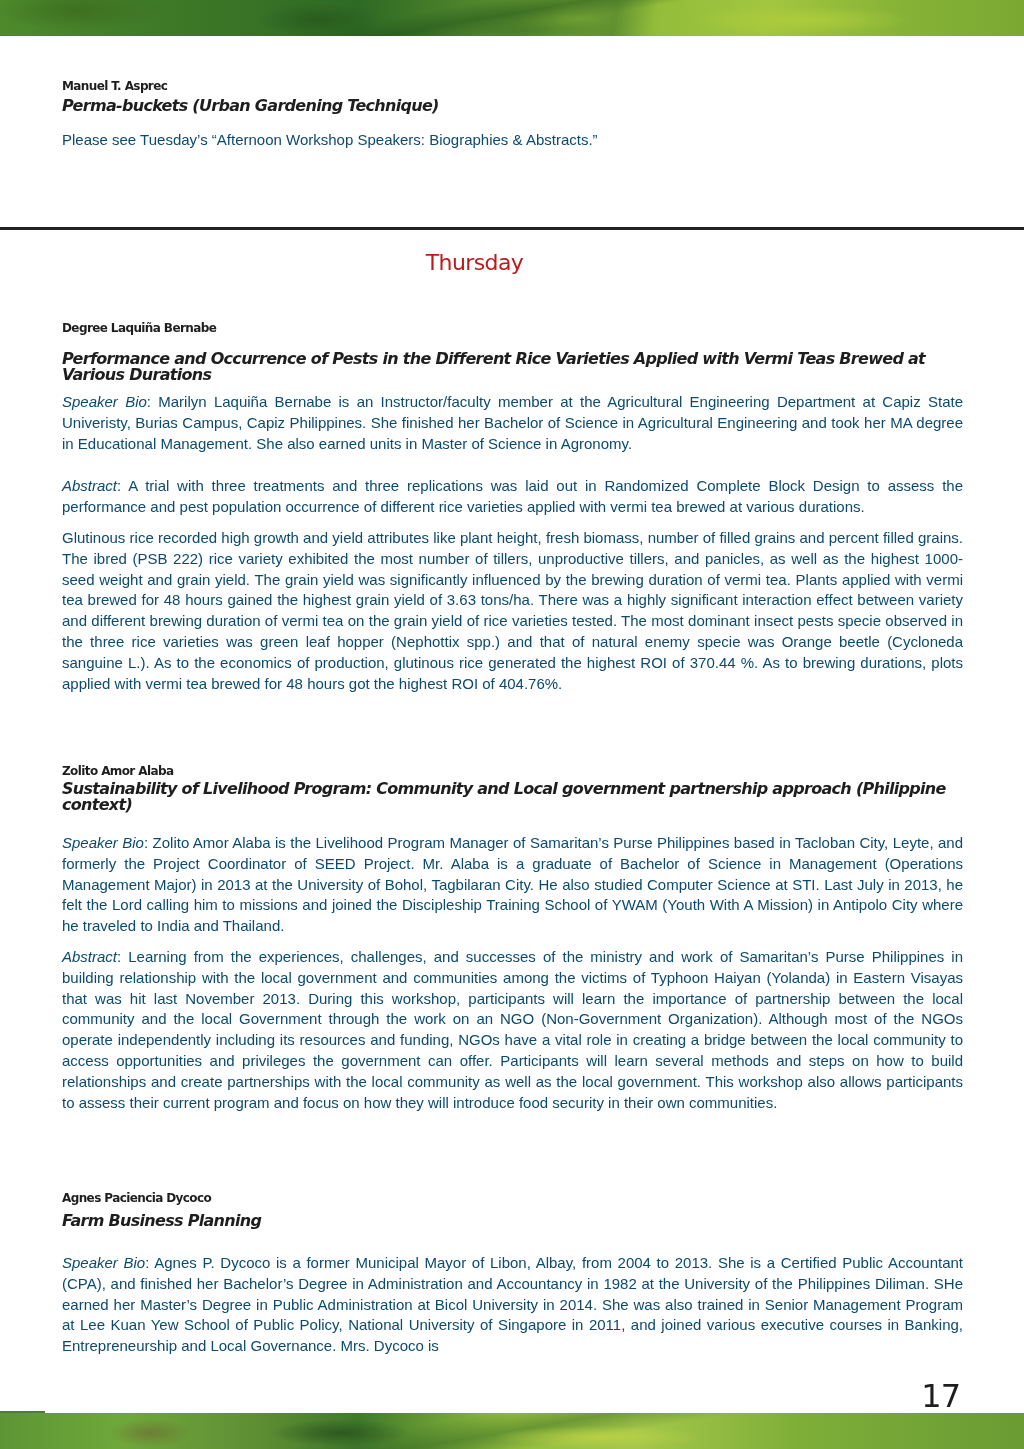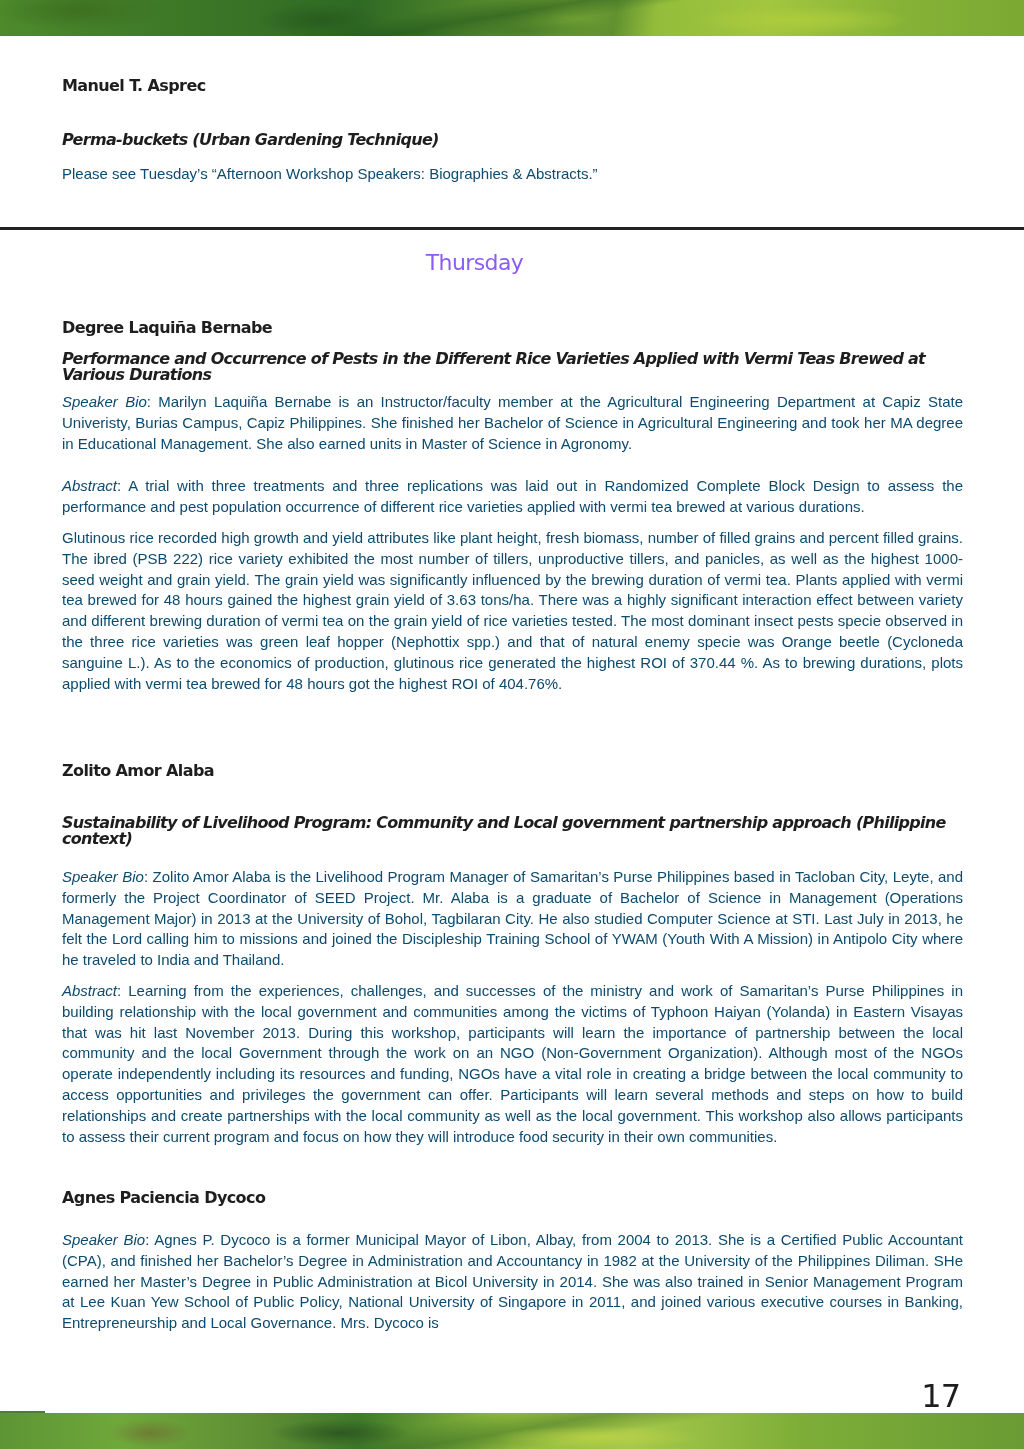--- a/index.html
+++ b/index.html
@@ -19,28 +19,28 @@
     background:
       radial-gradient(ellipse 60px 20px at 150px 20px, rgba(110,110,50,0.7), transparent 70%),
       radial-gradient(ellipse 100px 20px at 340px 20px, rgba(40,80,30,0.8), transparent 70%),
       radial-gradient(ellipse 150px 16px at 600px 24px, rgba(190,210,70,0.8), transparent 70%),
       linear-gradient(170deg, rgba(0,0,0,0) 40%, rgba(50,100,35,0.45) 50%, rgba(0,0,0,0) 60%),
       linear-gradient(90deg, #5d9535 0%, #6fa83a 12%, #5f8e34 25%, #3f7a2a 35%, #95bf3e 50%, #a5c84a 62%, #7eae38 78%, #6a9b34 100%);
   }
   .banner-bottom-notch { position: absolute; left: 0; top: 1411px; width: 45px; height: 3px; background: #4f7f2e; }
 
   .text-block { position: absolute; left: 62px; width: 901px; }
-  .name { font-family: "DejaVu Sans", sans-serif; font-weight: bold; font-size: 16px; letter-spacing: -0.6px; color: #1e1e1e; line-height: 20px; }
-  .title { font-family: "DejaVu Sans", sans-serif; font-weight: bold; font-style: italic; font-size: 16px; letter-spacing: -0.7px; color: #1e1e1e; line-height: 16px; margin-top: 34px; }
+  .name { font-family: "DejaVu Sans", sans-serif; font-weight: bold; font-size: 12px; letter-spacing: -0.6px; color: #1e1e1e; line-height: 20px; }
+  .title { font-family: "DejaVu Sans", sans-serif; font-weight: bold; font-style: italic; font-size: 16px; letter-spacing: -0.7px; color: #1e1e1e; line-height: 16px; }
   .title-single { line-height: 20px; }
   .para { font-family: "Liberation Sans", sans-serif; font-size: 15px; line-height: 20.8px; color: #0c4a6e; text-align: justify; margin: 0; }
   .para em { font-style: italic; }
   .separator { position: absolute; left: 0; top: 227px; width: 1024px; height: 3px; background: #222222; }
   .day-heading { position: absolute; left: 0; width: 895px; top: 250px; text-align: center;
-    font-family: "DejaVu Sans", sans-serif; font-size: 22px; font-weight: normal; color: #8b5cf6; letter-spacing: -0.6px;
+    font-family: "DejaVu Sans", sans-serif; font-size: 22px; font-weight: normal; color: #b91c1c; letter-spacing: -0.6px;
     padding-left: 54px; box-sizing: border-box; }
   .page-number { position: absolute; right: 64px; top: 1377px; font-family: "DejaVu Sans", sans-serif; font-size: 32px; color: #1e1e1e; letter-spacing: -1px; }
 </style>
 </head>
 <body>
 
 <div class="banner banner-top"></div>
 
 <div class="text-block" style="top:76px;">
   <div class="name">Manuel T. Asprec</div>
@@ -62,19 +62,20 @@
 
 <div class="text-block" style="top:761px;">
   <div class="name">Zolito Amor Alaba</div>
   <div class="title" style="">Sustainability of Livelihood Program: Community and Local government partnership approach (Philippine context)</div>
   <p class="para" style="margin-top:20px;"><em>Speaker Bio</em><span>: Zolito Amor Alaba is the Livelihood Program Manager of Samaritan’s Purse Philippines based in Tacloban City, Leyte, and formerly the Project Coordinator of SEED Project.  Mr. Alaba is a graduate of Bachelor of Science in Management (Operations Management Major) in 2013 at the University of Bohol, Tagbilaran City.  He also studied Computer Science at STI.  Last July in 2013, he felt the Lord calling him to missions and joined the Discipleship Training School of YWAM (Youth With A Mission) in Antipolo City where he traveled to India and Thailand.</span></p>
   <p class="para" style="margin-top:10px;"><em>Abstract</em><span>: Learning from the experiences, challenges, and successes of the ministry and work of Samaritan’s Purse Philippines in building relationship with the local government and communities among the victims of Typhoon Haiyan (Yolanda) in Eastern Visayas that was hit last November 2013.  During this workshop, participants will learn the importance of partnership between the local community and the local Government through the work on an NGO (Non-Government Organization).  Although most of the NGOs operate independently including its resources and funding, NGOs have a vital role in creating a bridge between the local community to access opportunities and privileges the government can offer.  Participants will learn several methods and steps on how to build relationships and create partnerships with the local community as well as the local government. This workshop also allows participants to assess their current program and focus on how they will introduce food security in their own communities.</span></p>
 </div>
 
 <div class="text-block" style="top:1188px;">
   <div class="name">Agnes Paciencia Dycoco</div>
+  <div class="title title-single" style="margin-top:3px;">Farm Business Planning</div>
   <p class="para" style="margin-top:22px;"><em>Speaker Bio</em><span>: Agnes P. Dycoco is a former Municipal Mayor of Libon, Albay,  from 2004 to 2013.  She is a Certified Public Accountant (CPA), and finished her Bachelor’s Degree in Administration and Accountancy in 1982 at the University of the Philippines Diliman.  SHe earned her Master’s Degree in Public Administration at Bicol University in 2014.  She was also trained in Senior Management Program at Lee Kuan Yew School of Public Policy, National University of Singapore in 2011, and joined various executive courses in Banking, Entrepreneurship and Local Governance. Mrs. Dycoco is</span></p>
 </div>
 
 <div class="page-number">17</div>
 
 <div class="banner-bottom-notch"></div>
 <div class="banner banner-bottom"></div>
 
 </body></html>

